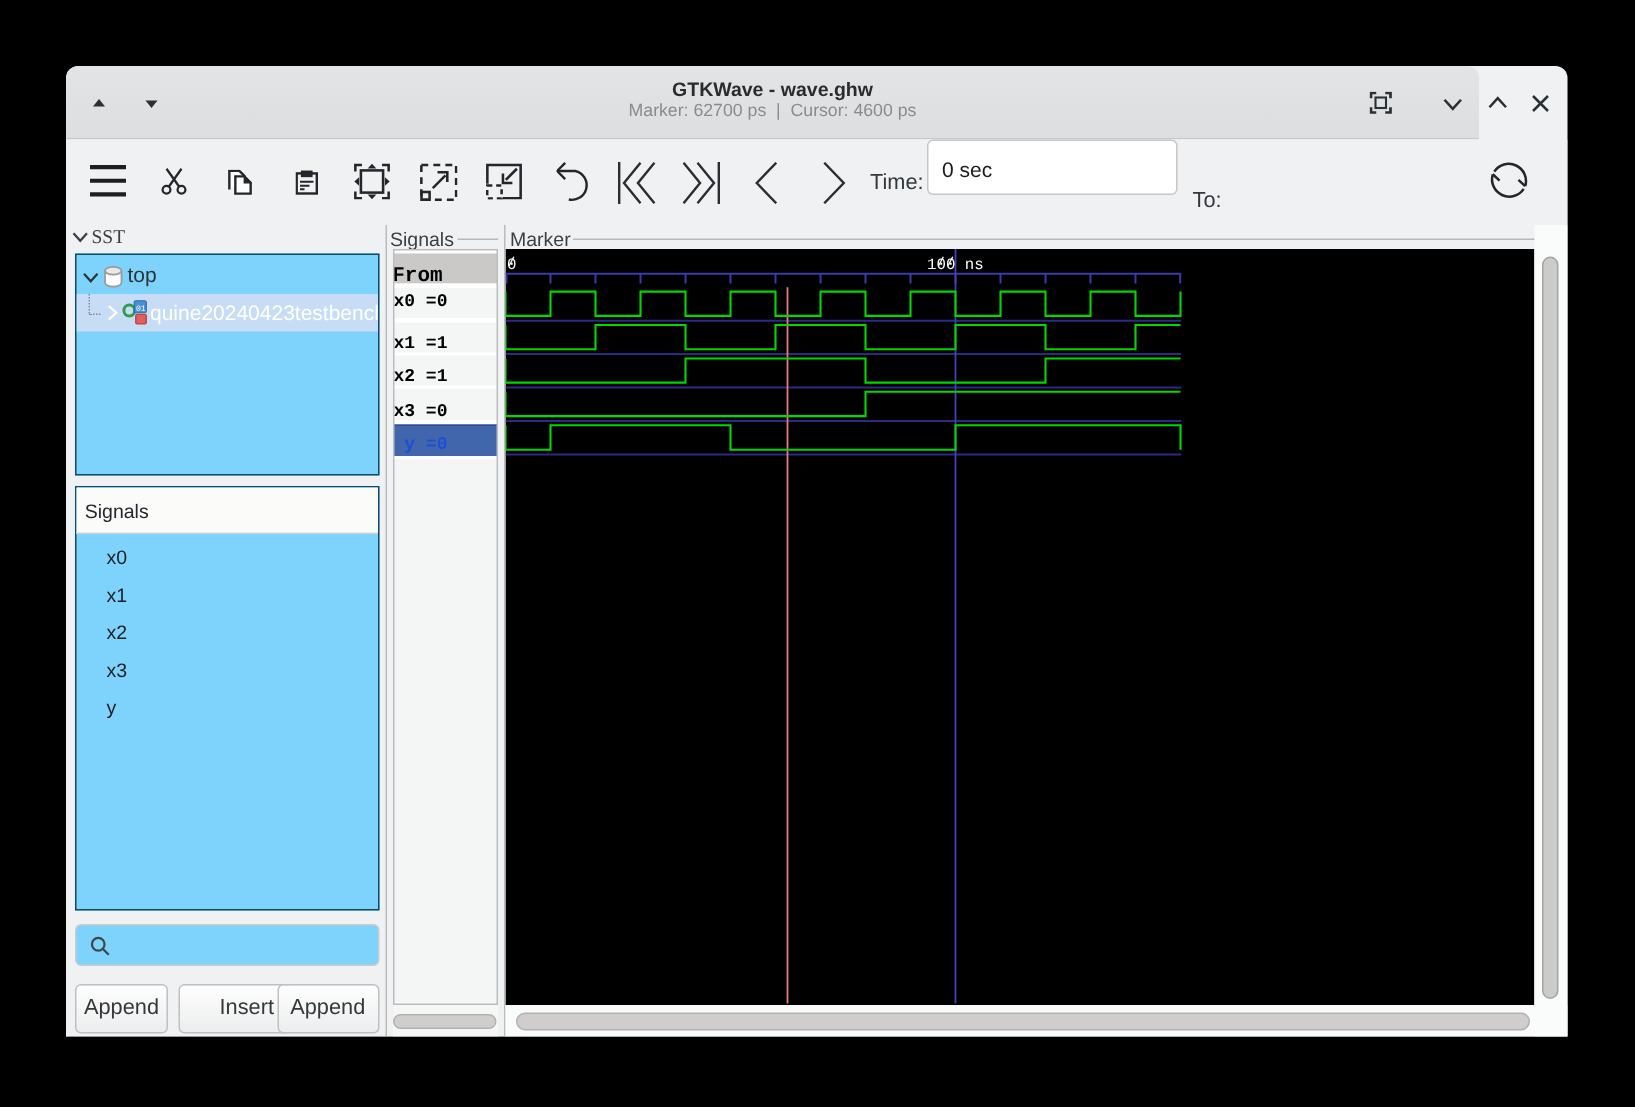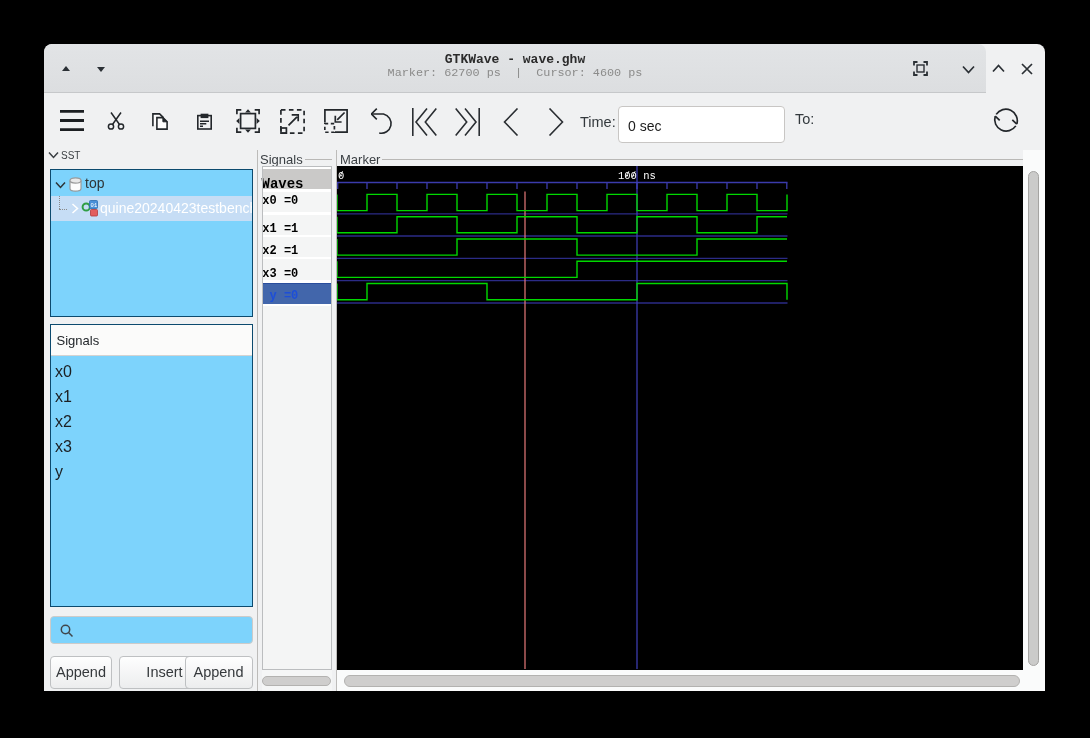--- a/index.html
+++ b/index.html
@@ -2,35 +2,35 @@
 <html><head>
 <meta charset="utf-8">
 <style>
 html,body{margin:0;padding:0;}
 body{width:1090px;height:738px;background:#000;overflow:hidden;
      font-family:"Liberation Sans",sans-serif;}
 #win{position:absolute;left:44px;top:44px;width:1001px;height:647px;
      background:#f0f1f2;border-radius:8px 8px 0 0;overflow:hidden;}
 #titlebar{position:absolute;left:0;top:0;width:942px;height:48px;
      background:linear-gradient(#e2e4e6,#dcdee0);border-bottom:1px solid #c6c8ca;
-     border-radius:8px 8px 0 0;font-family:Liberation Mono, monospace;}
+     border-radius:8px 8px 0 0;}
 .ttl{position:absolute;left:0;top:7.5px;width:100%;text-align:center;
      font-size:13px;font-weight:bold;color:#2b2b2b;}
 .sub{position:absolute;left:0;top:22px;width:100%;text-align:center;
      font-size:11.8px;color:#8b8b8a;}
 .tri-up{position:absolute;left:18.3px;top:22.4px;width:0;height:0;
      border-left:4.5px solid transparent;border-right:4.5px solid transparent;
      border-bottom:5.6px solid #2b3035;}
 .tri-dn{position:absolute;left:53.1px;top:23.1px;width:0;height:0;
      border-left:4.5px solid transparent;border-right:4.5px solid transparent;
      border-top:5.6px solid #2b3035;}
 #toolbar{position:absolute;left:0;top:49px;width:1001px;height:57px;background:#f0f1f2;}
 .tbi{position:absolute;}
 .lbl{position:absolute;font-size:14.5px;color:#33393d;}
-.entry{position:absolute;top:13px;height:35px;background:#fff;
+.entry{position:absolute;top:0;height:35px;background:#fff;
      border:1px solid #c8c6c4;border-radius:4px;font-size:14px;color:#1c1c1c;
      line-height:38px;padding-left:9px;}
 #content{position:absolute;left:0;top:106px;width:1001px;height:541px;background:#f0f1f2;}
 .vdiv{position:absolute;top:0;width:1px;height:541px;background:#bcbbb9;}
 .box{position:absolute;background:#7dd3fc;border:1px solid #0c4a6e;box-sizing:border-box;}
 .btn{position:absolute;top:506px;height:33px;box-sizing:border-box;
      background:linear-gradient(#fefefe,#ecedee);border:1px solid #bec0c2;border-radius:4px;
      font-size:14.5px;color:#35393c;text-align:center;line-height:31px;}
 </style>
 </head>
@@ -139,34 +139,34 @@
 
     <svg class="tbi" style="left:459px;top:15px" width="16" height="28" viewBox="0 0 16 28">
       <path d="M14.5 0.5 L1.5 14 L14.5 27.5" stroke="#2a2e32" stroke-width="1.6" fill="none"></path>
     </svg>
 
     <svg class="tbi" style="left:503.5px;top:15px" width="16" height="28" viewBox="0 0 16 28">
       <path d="M1.5 0.5 L14.5 14 L1.5 27.5" stroke="#2a2e32" stroke-width="1.6" fill="none"></path>
     </svg>
     <div class="lbl" style="left:536px;top:21px">Time:</div>
     <div class="entry" style="left:574px;width:156px;">0 sec</div>
-    <div class="lbl" style="left:751px;top:18px">To:</div>
+    <div class="lbl" style="left:751px;top:33px">To:</div>
 
     <svg class="tbi" style="left:949px;top:14px" width="26" height="26" viewBox="0 0 26 26">
       <g stroke="#23272b" stroke-width="1.7" fill="none">
         <path d="M3.2 7.4 A 11.5 11.5 0 0 1 23.8 17.1"></path>
         <path d="M23.8 17.1 L19.3 12.9"></path>
         <path d="M22.8 18.9 A 11.5 11.5 0 0 1 2.2 9.2"></path>
         <path d="M2.2 9.2 L6.7 13.4"></path>
       </g>
     </svg>
   </div>
   <div id="content">
 
-    <div style="position:absolute;left:4px;top:0px;font-size:10px;color:#3a3f43;">
+    <div style="position:absolute;left:4px;top:0px;font-size:13px;color:#3a3f43;font-family:Liberation Serif, serif;">
       <svg width="11" height="8" viewBox="0 0 11 8" style="margin-right:2px">
           <path d="M1 1.5 L5.5 6.5 L10 1.5" stroke="#3a3f43" stroke-width="1.5" fill="none"></path>
         </svg>SST</div>
     <div class="box" id="treebox" style="left:6px;top:19px;width:203px;height:148px;overflow:hidden;">
       <div style="position:absolute;left:0;top:2px;width:100%;height:24px;">
         <svg style="position:absolute;left:4px;top:9px" width="11" height="8" viewBox="0 0 11 8">
             <path d="M1 1.5 L5.5 6.5 L10 1.5" stroke="#2e3436" stroke-width="1.5" fill="none"></path>
           </svg>
         <svg style="position:absolute;left:17.5px;top:5px" width="13" height="15" viewBox="0 0 13 15">
           <path d="M1 3.5 V11.5 A 5.5 2.6 0 0 0 12 11.5 V3.5" fill="#fcfcfc" stroke="#9b9b9b" stroke-width="1.2"></path>
@@ -186,21 +186,21 @@
           <text x="9.6" y="8" font-size="5.5" fill="#fff" font-family="Liberation Mono,monospace">01</text>
           <rect x="9.5" y="10.5" width="7" height="6.5" rx="1" fill="#e25d5d" stroke="#b23a3a" stroke-width="0.8"></rect>
         </svg>
         <span style="position:absolute;left:49px;top:4px;font-size:14px;color:#ffffff;white-space:nowrap;">quine20240423testbench</span>
       </div>
     </div>
     <div class="box" id="sigbox" style="left:6px;top:174px;width:203px;height:283px;">
       <div style="position:absolute;left:0;top:0;width:100%;height:31px;background:#fbfbfa;border-bottom:1px solid #d5d3d1;box-sizing:border-box;">
         <span style="position:absolute;left:5.5px;top:8px;font-size:13px;color:#23272b;">Signals</span>
       </div>
-      <div style="position:absolute;left:4px;top:34px;font-size:16px;color:#1c1f22;line-height:25px;">x0<br>x1<br>x2<br>x3<br>y</div>
+      <div style="position:absolute;left:20px;top:34px;font-size:13px;color:#1c1f22;line-height:25px;">x0<br>x1<br>x2<br>x3<br>y</div>
     </div>
     <div class="box" id="search" style="left:6px;top:465.5px;width:203px;height:28.5px;border-radius:4px;border-color:#cdcbc9;">
       <svg style="position:absolute;left:8px;top:6px" width="16" height="16" viewBox="0 0 16 16">
         <circle cx="6.5" cy="6.5" r="4.2" stroke="#40464b" stroke-width="1.5" fill="none"></circle>
         <path d="M9.8 9.8 L13.5 13.5" stroke="#40464b" stroke-width="1.5"></path>
       </svg>
     </div>
     <div class="btn" style="left:6px;width:62px;">Append</div>
     <div class="btn" style="left:75px;width:75px;padding-left:16px;">Insert</div>
     <div class="btn" style="left:140.5px;width:68px;">Append</div>
@@ -212,21 +212,21 @@
     <div id="sigcol" style="position:absolute;left:218px;top:16px;width:70px;height:504px;font-family:'Liberation Mono',monospace;font-weight:bold;color:#000;">
       <div style="position:absolute;left:0;top:0;width:70px;height:3.4px;background:#fff;"></div>
       <div style="position:absolute;left:0;top:3.4px;width:70px;height:19.9px;background:#cac9c8;"></div>
       <div style="position:absolute;left:0;top:23.3px;width:70px;height:2.8px;background:#fff;"></div>
       <div style="position:absolute;left:0;top:46.3px;width:70px;height:2.3px;background:#fff;"></div>
       <div style="position:absolute;left:0;top:68.6px;width:70px;height:2.3px;background:#fff;"></div>
       <div style="position:absolute;left:0;top:91px;width:70px;height:2.3px;background:#fff;"></div>
       <div style="position:absolute;left:0;top:114.3px;width:70px;height:2.3px;background:#fff;"></div>
       <div style="position:absolute;left:0;top:116.6px;width:70px;height:21.6px;background:#4266ab;border-top:1.4px solid #2a4e9d;box-sizing:border-box;"></div>
       <div style="position:absolute;left:0;top:138.2px;width:70px;height:2.2px;background:#fff;"></div>
-      <div style="position:absolute;left:-0.5px;top:9.9px;font-size:14px;line-height:16px;">Waves</div>
+      <div style="position:absolute;left:-0.5px;top:9.9px;font-size:14px;line-height:16px;">From</div>
       <div style="position:absolute;left:0.3px;top:28px;font-size:12px;line-height:14px;">x0&nbsp;=0</div>
       <div style="position:absolute;left:0.3px;top:55.8px;font-size:12px;line-height:14px;">x1&nbsp;=1</div>
       <div style="position:absolute;left:0.3px;top:78.1px;font-size:12px;line-height:14px;">x2&nbsp;=1</div>
       <div style="position:absolute;left:0.3px;top:100.5px;font-size:12px;line-height:14px;">x3&nbsp;=0</div>
       <div style="position:absolute;left:0.3px;top:123.2px;font-size:12px;line-height:14px;color:#1d4ed8;">&nbsp;y&nbsp;=0</div>
       <div style="position:absolute;left:0;top:0;width:70px;height:504px;border:1px solid #bbbdbf;box-sizing:border-box;"></div>
     </div>
     <div style="position:absolute;left:218px;top:520px;width:70px;height:21px;background:#f5f6f6;"></div>
     <div style="position:absolute;left:218px;top:526px;width:69px;height:10px;background:#cfcecd;border:1px solid #b3b2b0;border-radius:5px;box-sizing:border-box;"></div>
     <div class="vdiv" style="left:291.5px;"></div>

